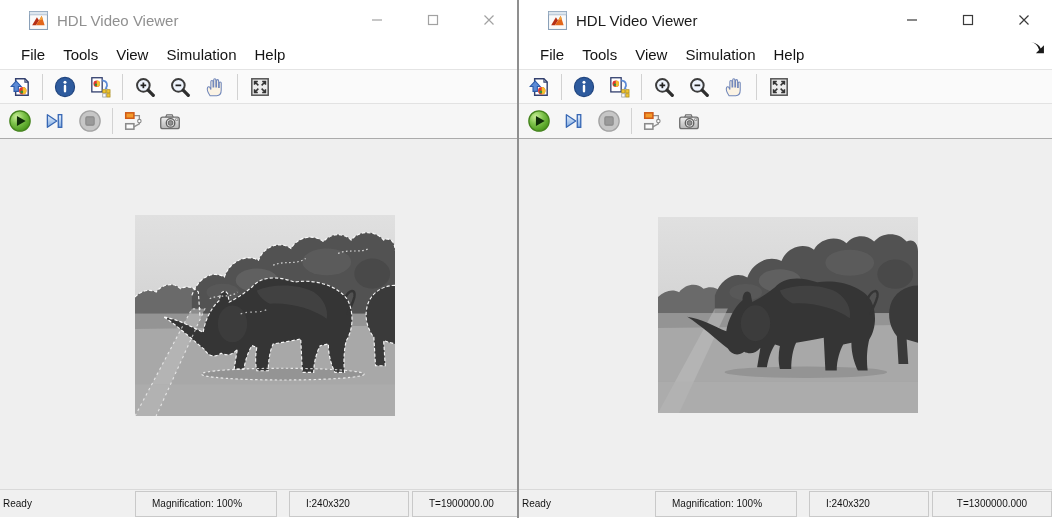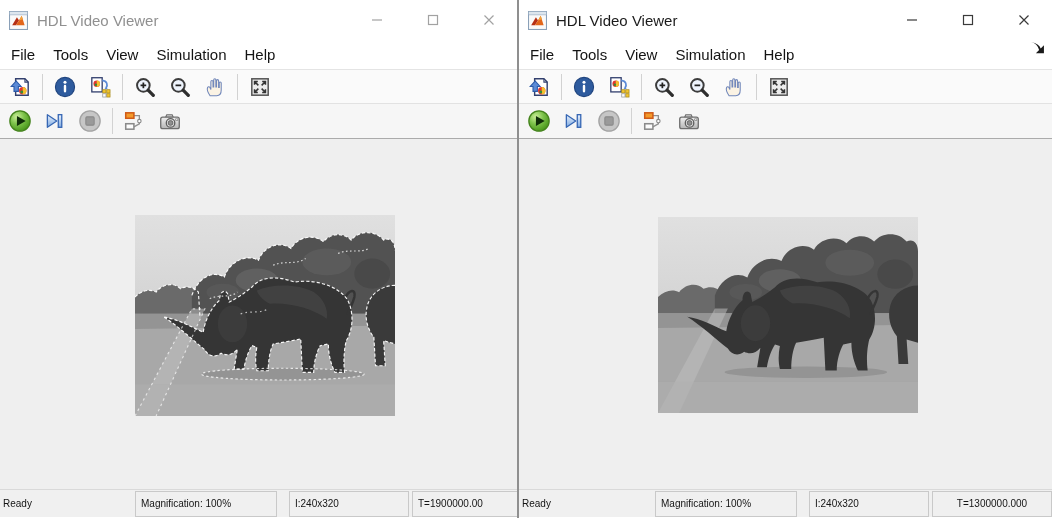--- a/index.html
+++ b/index.html
@@ -5,33 +5,33 @@
   * { margin:0; padding:0; box-sizing:border-box; }
   html,body { width:1052px; height:518px; }
   body { position:relative; overflow:hidden; background:#fff;
          font-family:"Liberation Sans", sans-serif; }
 
   .window { position:absolute; top:0; height:518px; background:#fff; }
   .win-left  { left:0;   width:517px; }
   .win-right { left:517px; width:535px; border-left:2px solid #8f8f8f; }
 
   
-  .titlebar { height:40px; display:flex; align-items:center; padding-left:9px; background:#fff; }
+  .titlebar { height:40px; display:flex; align-items:center; padding-left:9px; background:#fff;margin-left:20px; }
   .app-icon { width:19px; height:19px; margin-right:9px; flex:0 0 auto; }
   .title { font-size:15px; color:#1b1b1b; white-space:nowrap; }
   .window.inactive .title { color:#909090; }
   .tb-spacer { flex:1; }
   .ctrl-btn { width:56px; height:40px; display:flex; align-items:center; justify-content:center;
               border:none; background:transparent; }
   .ctrl-btn svg { stroke:#3a3a3a; }
   .window.inactive .ctrl-btn svg { stroke:#a2a2a2; }
 
   
   .menubar { height:30px; display:flex; align-items:center; background:#fff;
-             border-bottom:1px solid #e4e4e4; padding-left:3px; }
+             border-bottom:1px solid #e4e4e4; padding-left:13px; }
   .menu-item { font-size:15px; color:#141414; padding:3px 8px; margin-right:2px; cursor:default; }
 
   
   .toolbar { display:flex; align-items:center; padding-left:5px; }
   .toolbar.row1 { height:34px; background:#fafafa; border-bottom:1px solid #e2e2e2; }
   .toolbar.row2 { height:35px; background:#f6f6f6; border-bottom:1px solid #ababab; }
   .tool-btn { width:30px; height:28px; display:flex; align-items:center; justify-content:center;
               border:none; background:transparent; margin-right:5px; }
   .tool-btn svg { width:24px; height:24px; }
   .tb-sep { width:1px; height:26px; background:#d2d2d2; margin:0 7px 0 2px; flex:0 0 auto; }
@@ -41,21 +41,21 @@
   .frame { position:absolute; }
   .win-left  .frame { left:135px; top:76px; width:260px; height:201px; }
   .win-right .frame { left:139px; top:78px; width:260px; height:196px; }
   .frame svg { width:100%; height:100%; display:block; }
 
   
   .statusbar { height:28px; display:flex; align-items:center; background:#f0f0f0;
                border-top:1px solid #d9d9d9; font-size:10px; color:#141414; }
   .status-state { padding-left:3px; white-space:nowrap; }
   .status-panel { height:26px; line-height:24px; border:1px solid #c9c9c9; background:#f0f0f0;
-                  padding:0 5px; margin-left:3px; white-space:nowrap; overflow:hidden; flex:0 0 auto; }
+                  padding:0 16px; margin-left:3px; white-space:nowrap; overflow:hidden; flex:0 0 auto; }
   .sp-mag  { width:142px; }
   .sp-size { width:120px;margin-left:12px; }
   .win-left  .sp-time { width:105px; border-right:none; }
   .win-right .sp-time { width:120px;text-align:center; }
 
   .cursor-glyph { position:absolute; left:1030px; top:41px; width:15px; height:15px; z-index:40; }
   .defs-holder { position:absolute; width:0; height:0; overflow:hidden; }
 </style>
 </head>
 <body>

